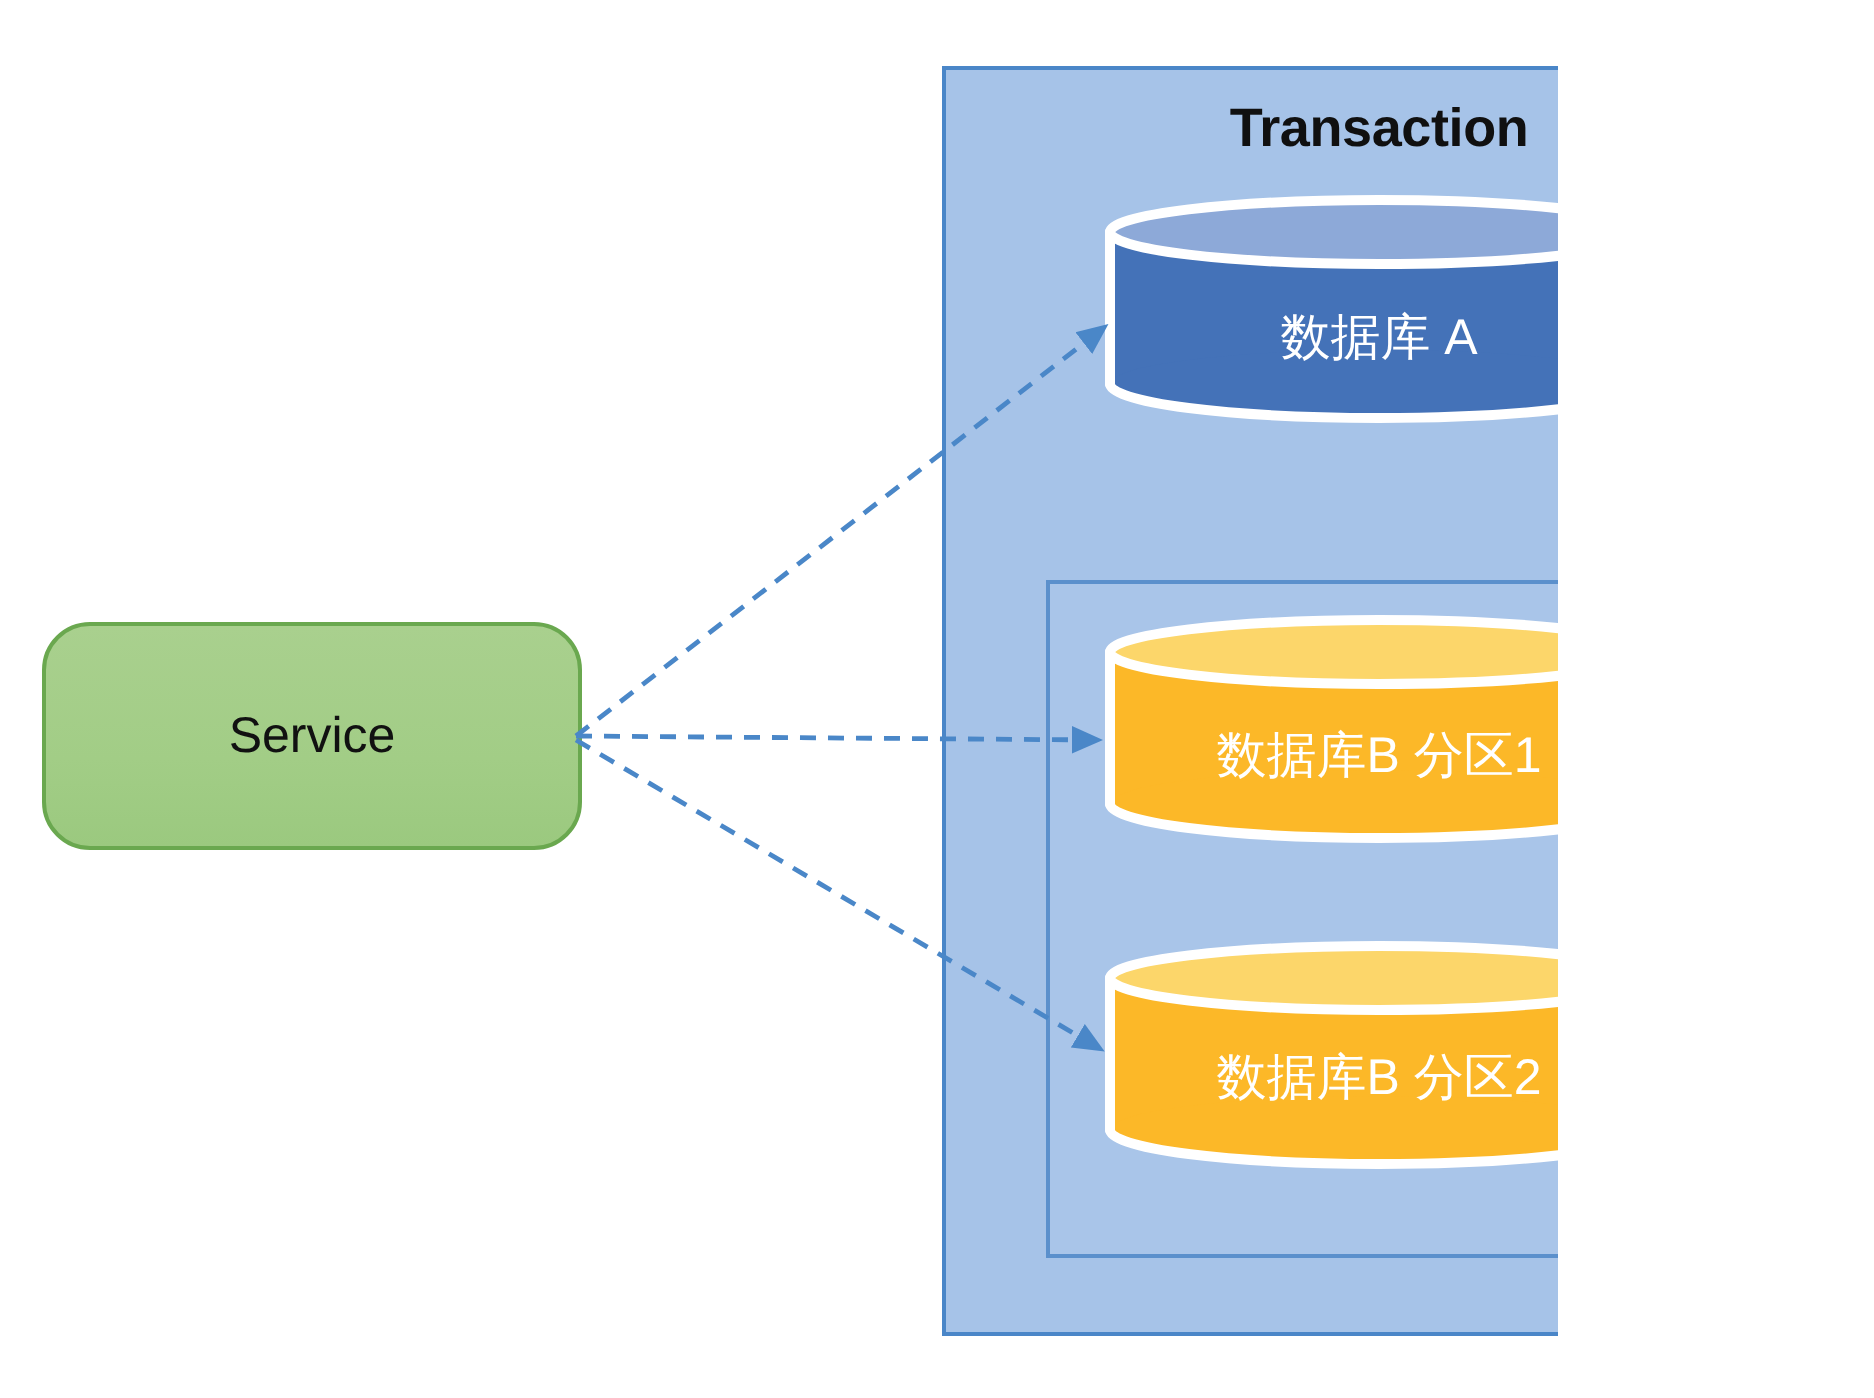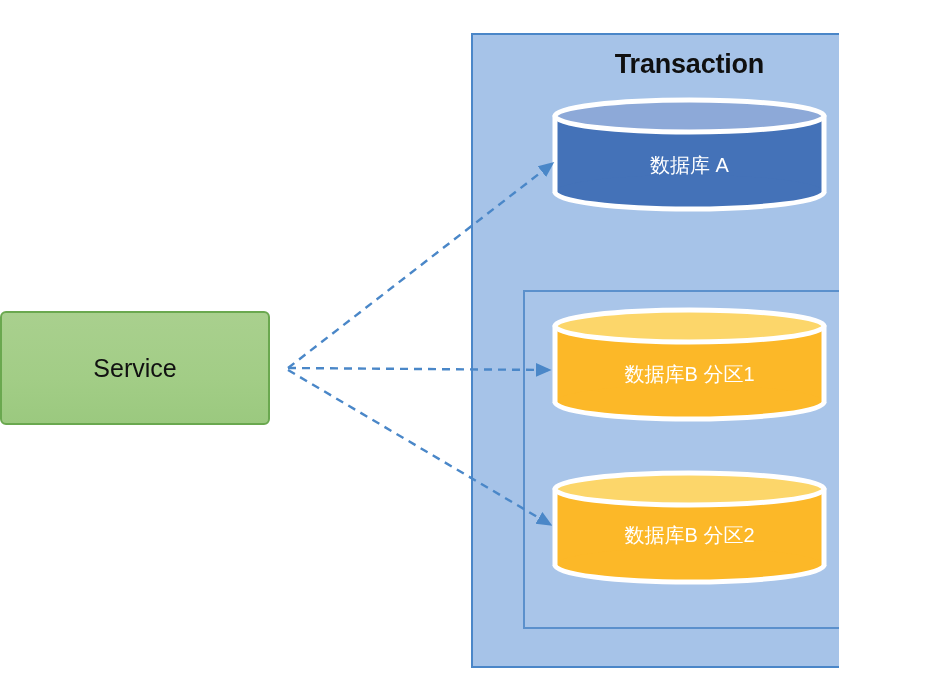--- a/index.html
+++ b/index.html
@@ -5,21 +5,21 @@
   html, body {
     margin: 0;
     padding: 0;
     background: #ffffff;
   }
   body {
     font-family: "Liberation Sans", "DejaVu Sans", sans-serif;
   }
   #canvas {
     position: relative;
-    width: 839px;
+    width: 779px;
     height: 699px;
     background: #ffffff;
     overflow: hidden;
   }
 
   
   #transaction-panel {
     position: absolute;
     left: 471px;
     top: 33px;
@@ -63,42 +63,42 @@
     left: 0;
     top: 0;
     overflow: visible;
   }
   .cyl-label {
     position: absolute;
     left: 0;
     width: 100%;
     text-align: center;
     color: #ffffff;
-    font-size: 20px;
+    font-size: 25px;
     white-space: nowrap;
     pointer-events: none;
   }
 
   #db-a { left: 552px; top: 98px; width: 275px; height: 112px; }
   #db-a .cyl-label { top: 54px; }
 
   #db-b1 { left: 552px; top: 307px; width: 275px; height: 113px; }
   #db-b1 .cyl-label { top: 54px; }
 
   #db-b2 { left: 552px; top: 470px; width: 275px; height: 113px; }
   #db-b2 .cyl-label { top: 52px; }
 
   
   #service-box {
     position: absolute;
-    left: 0;
+    left: 21px;
     top: 311px;
     width: 270px;
     height: 114px;
-    border-radius: 6px;
+    border-radius: 24px;
     background: linear-gradient(180deg, #a9d08e 0%, #a2cd86 60%, #9bc97f 100%);
     border: 2px solid #6aa84f;
     box-sizing: border-box;
   }
   #service-label {
     position: absolute;
     left: 0;
     top: 0;
     width: 100%;
     height: 100%;

